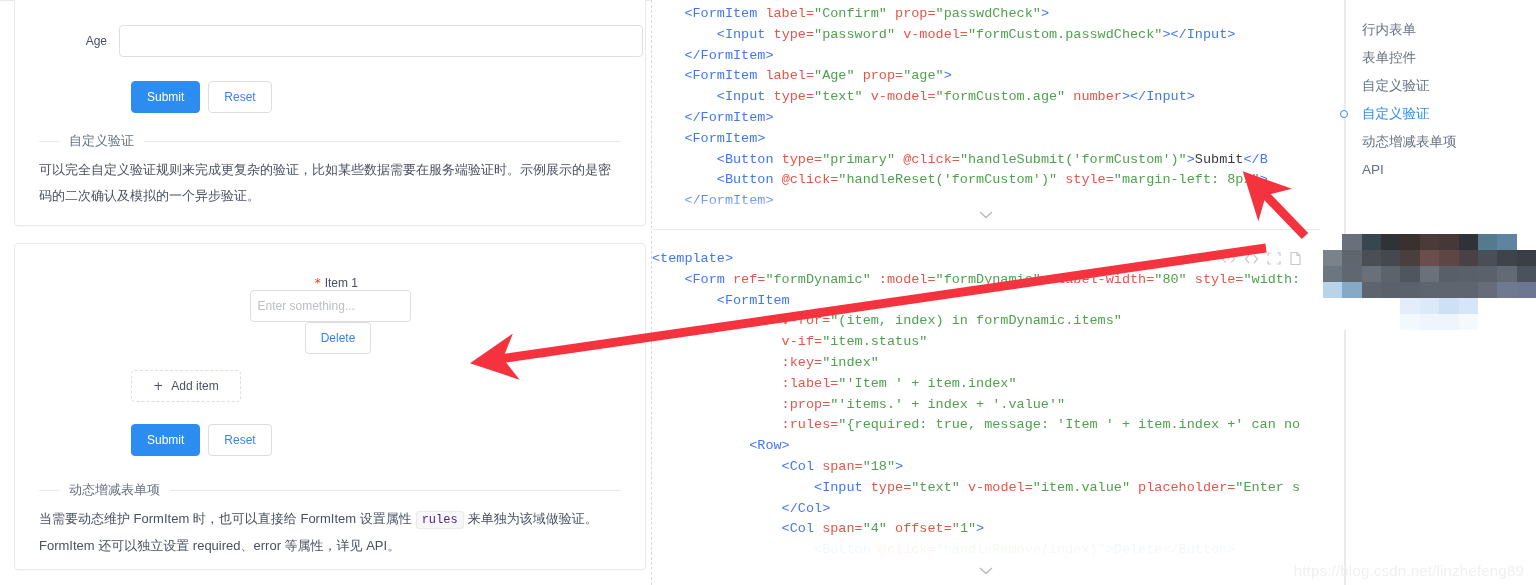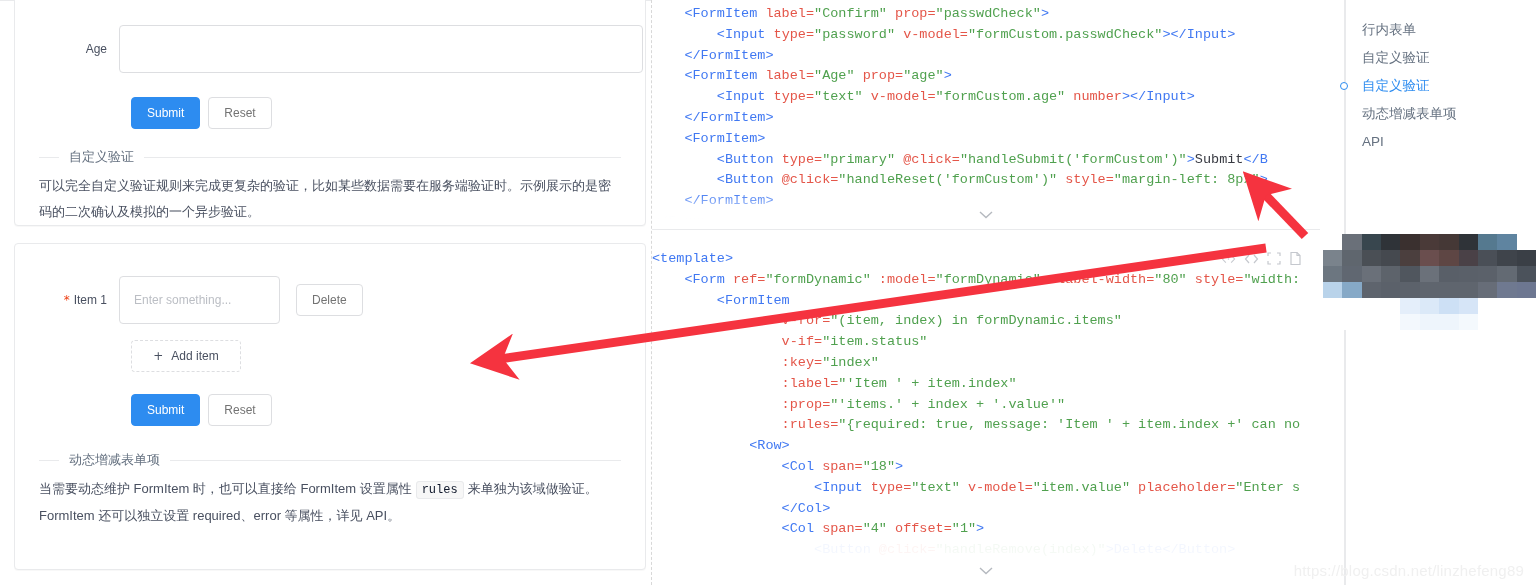--- a/index.html
+++ b/index.html
@@ -32,33 +32,33 @@
 
   
   .form-row { display:flex; align-items:center; margin-bottom:24px; }
   .form-label {
     width:80px; text-align:right; padding-right:12px;
     font-size:12px; color:#495060; line-height:1.2; flex:none;
   }
   .req-star { color:#ed3f14; font-family:"DejaVu Sans", sans-serif; margin-right:4px; font-size:12px; }
   .ivu-input {
     flex:none;
-    height:48px; border:1px solid #dddee1; border-radius:4px;
+    height:32px; border:1px solid #dddee1; border-radius:4px;
     background:#fff; font-size:12px; color:#495060;
-    padding:4px 14px; outline:none;
+    padding:4px 7px; outline:none;
     font-family:"Liberation Sans", sans-serif;
   }
   .ivu-input::placeholder { color:#bbbec4; }
   .input-age  { width:524px; }
   .input-item { width:161px; }
 
   .btn {
     height:32px; padding:0 15px;
     border-radius:4px; font-size:12px;
-    border:1px solid #dddee1; background:#fff; color:#737373;
+    border:1px solid #dddee1; background:#fff; color:#3b82f6;
     cursor:pointer; outline:none;
     font-family:"Liberation Sans", sans-serif;
     line-height:30px;
   }
   .btn-primary { background:#2d8cf0; border-color:#2d8cf0; color:#fff; }
   .btn-delete { margin-left:16px; }
   .btn-dashed {
     border:1px dashed #dddee1; background:#fff; color:#495060;
     width:110px; height:32px; text-align:center;
   }
@@ -79,21 +79,21 @@
     font-size:13px; color:#657180;
     font-family:"Liberation Sans", sans-serif;
   }
   .section-desc {
     font-size:13px; color:#495060; line-height:26px;
     margin-top:-4px; padding-right:10px;
   }
   code.inline {
     background:#f7f7f7; border:1px solid #e9eaec; border-radius:3px;
     padding:1px 5px; margin:0 4px;
-    font-family:"Liberation Mono", monospace; font-size:12px; color:#0f172a;
+    font-family:"Liberation Mono", monospace; font-size:12px; color:#4c1d95;
   }
 
   
   .dash-sep {
     position:absolute; top:0; bottom:0; width:0;
     border-left:1px dashed #d8d8d8;
   }
 
   
   .code-panel { position:absolute; left:0; width:668px; background:#fff; overflow:hidden; }
@@ -195,21 +195,21 @@
           <span class="section-title">自定义验证</span>
           <div class="section-desc">可以完全自定义验证规则来完成更复杂的验证，比如某些数据需要在服务端验证时。示例展示的是密码的二次确认及模拟的一个异步验证。</div>
         </div>
 
       </div>
     </div>
 
     <div class="card card-bottom">
       <div class="card-body">
 
-        <div class="form-row" style="margin-top:16px;">
+        <div class="form-row" style="margin-top:16px;flex-direction:column;">
           <div class="form-label">
             <span class="req-star">*</span><span>Item 1</span>
           </div>
           <input class="ivu-input input-item" type="text" placeholder="Enter something..." style="">
           <button class="btn btn-delete">Delete</button>
         </div>
 
         <div class="add-row">
           <button class="btn btn-dashed">
             <span class="plus">+</span><span>Add item</span>
@@ -288,20 +288,23 @@
       </div>
     </div>
 
   </div>
 
   <div class="nav-col">
     <div class="nav-rail"></div>
     <div class="nav-list">
       <div class="nav-item">
         <span>行内表单</span>
+      </div>
+      <div class="nav-item">
+        <span>表单控件</span>
       </div>
       <div class="nav-item">
         <span>自定义验证</span>
       </div>
       <div class="nav-item active">
         <span class="nav-dot"></span>
         <span>自定义验证</span>
       </div>
       <div class="nav-item">
         <span>动态增减表单项</span>

